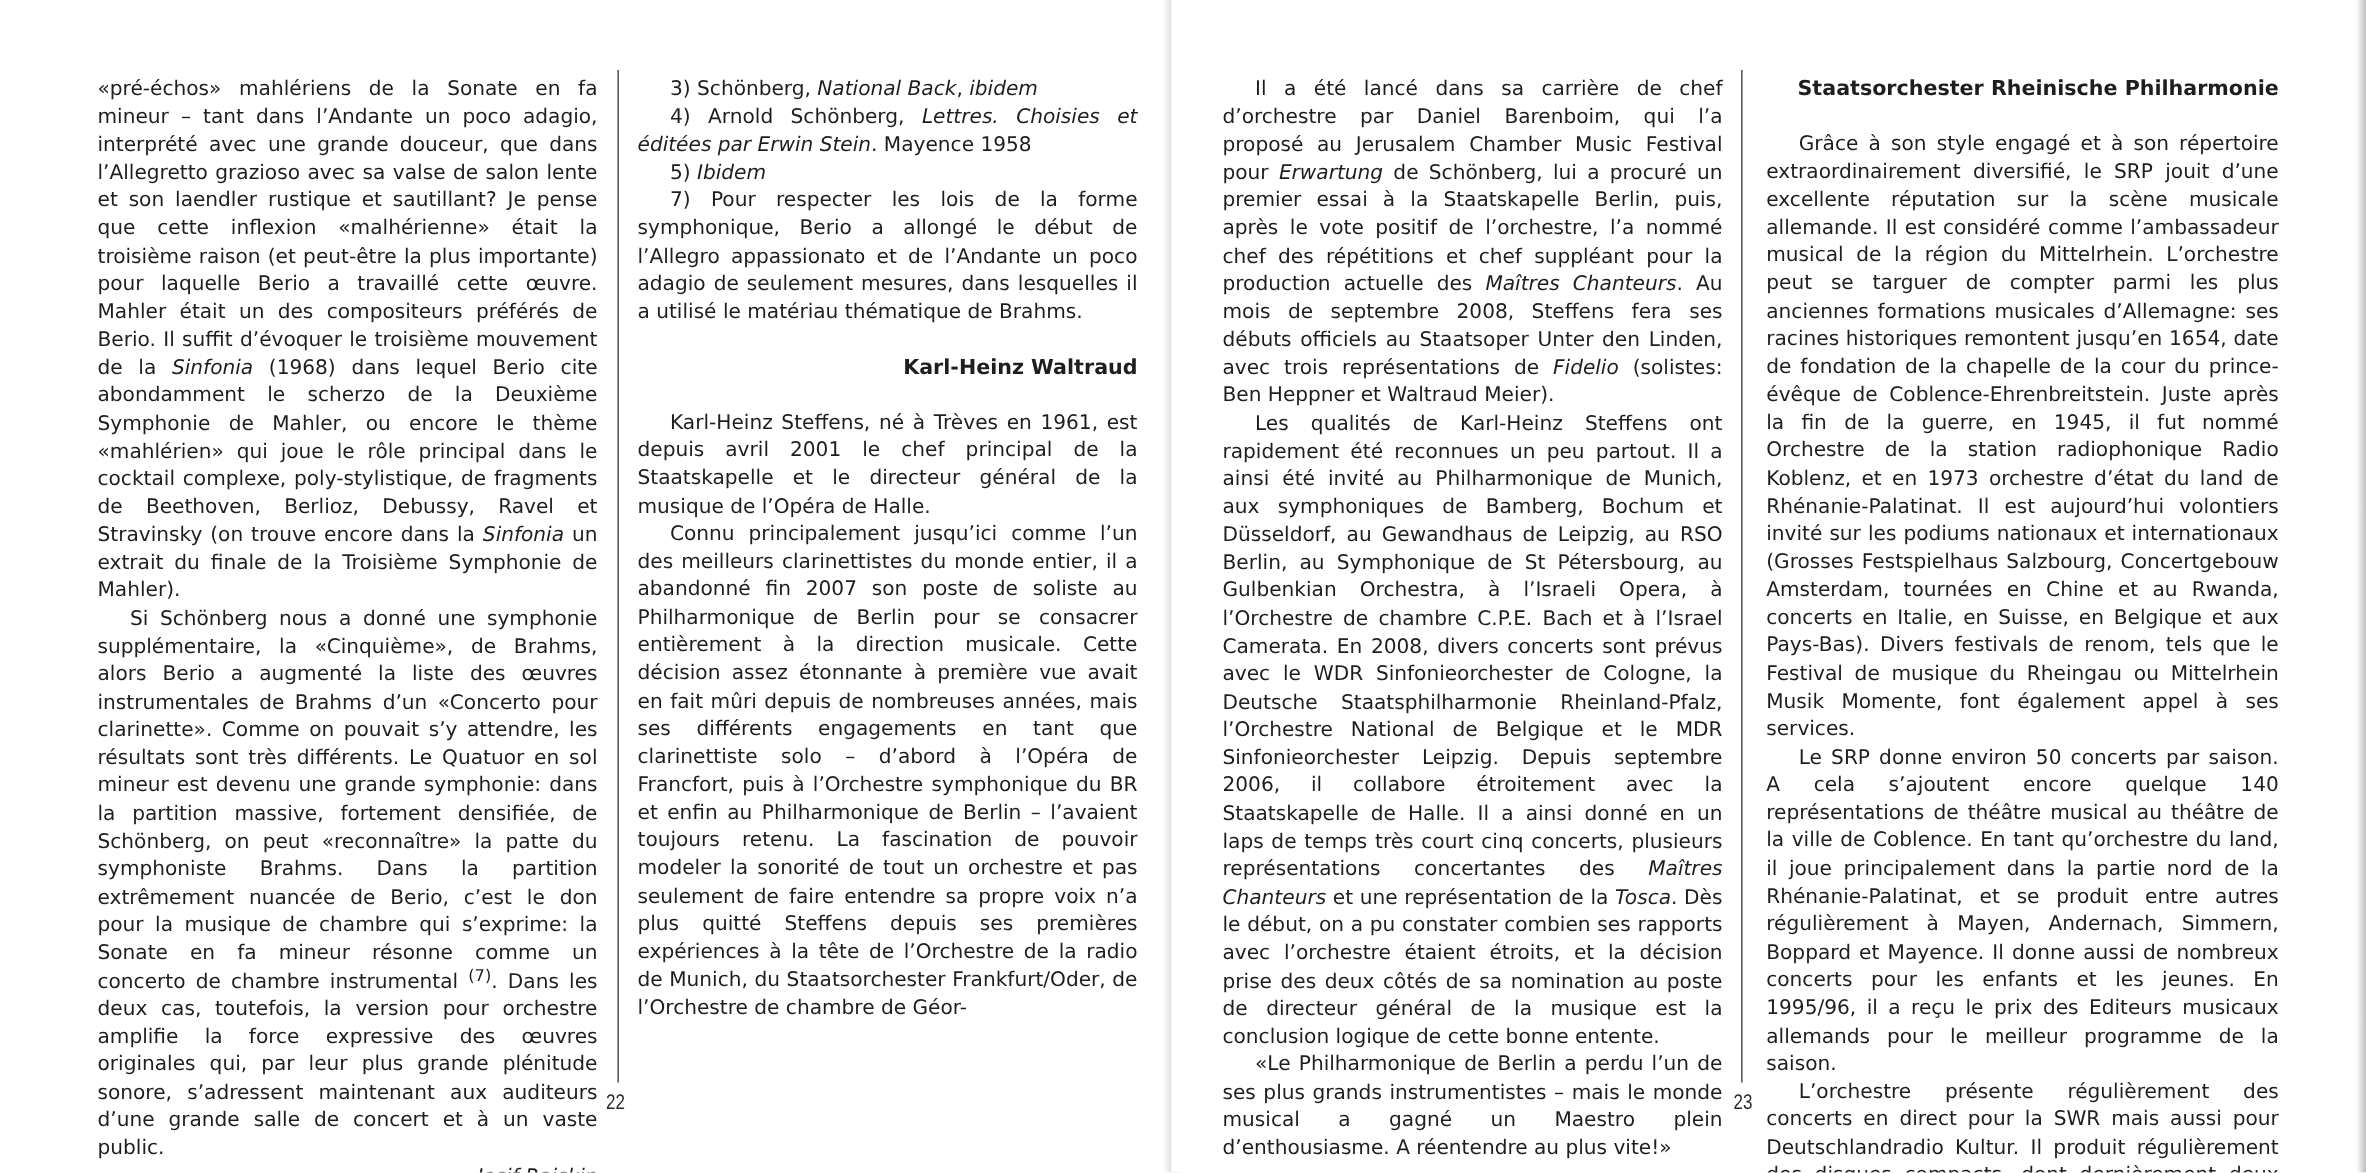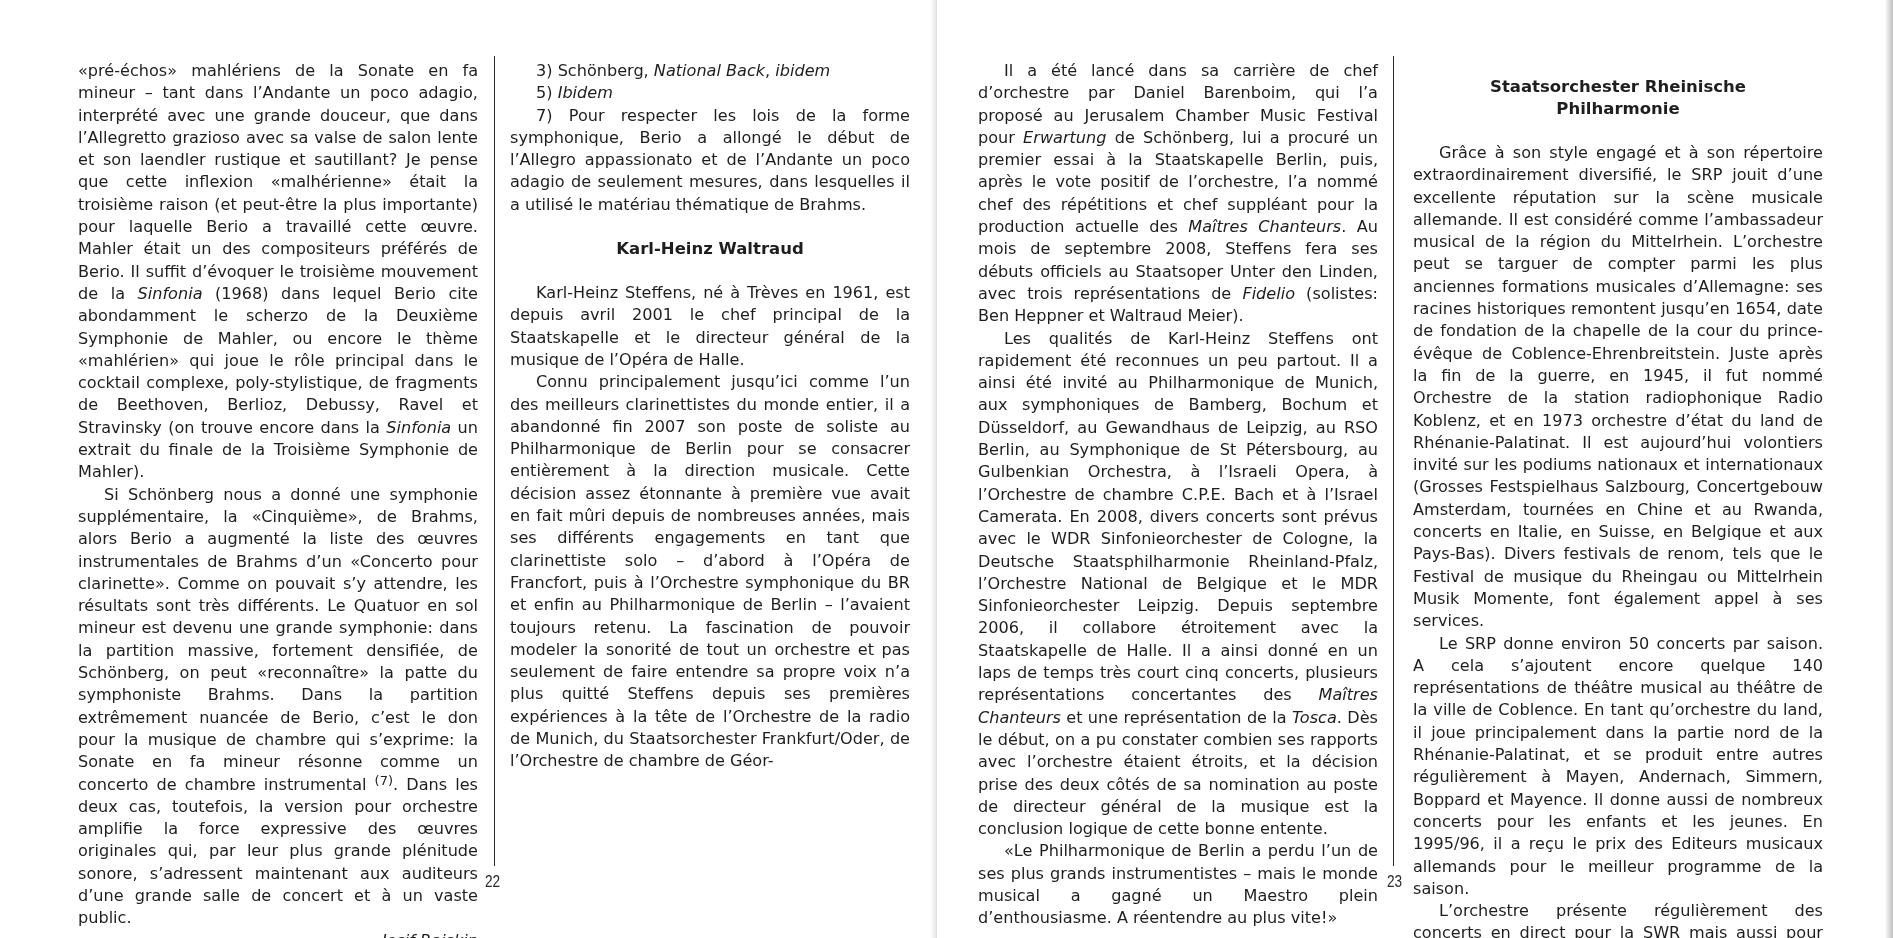--- a/index.html
+++ b/index.html
@@ -36,23 +36,23 @@
     .col1 { left: 78px; top: 60px; width: 400px; }
     .col2 { left: 510px; top: 60px; width: 400px; }
     .col3 { left: 978px; top: 60px; width: 400px; }
     .col4 { left: 1413px; top: 60px; width: 410px; }
     .rule {
       position: absolute; width: 1px; background: #2a2a2a;
     }
     .rule1 { left: 494px; top: 56px; height: 810px; }
     .rule2 { left: 1393px; top: 56px; height: 810px; }
     h2 {
-      margin: 16px; font-size: 16.5px; font-weight: bold; line-height: 22px;
+      margin: 0; font-size: 16.5px; font-weight: bold; line-height: 22px;
       font-family: "DejaVu Sans", sans-serif;
-      text-align: center;
+      text-align: right;
     }
     .h-steffens { margin-top: 22px; margin-bottom: 22px; }
     .h-srp { margin-bottom: 22px; }
     sup { font-size: 13px; vertical-align: 5px; line-height: 0; }
     .pagenum {
       position: absolute; top: 872px; font-size: 17px;
       font-family: "Liberation Sans Narrow", "Liberation Sans", sans-serif;
       color: #2a2a2a; transform: scaleX(0.8);
     }
     .pn-left { left: 483px; }
@@ -70,20 +70,21 @@
       <p class="indent"><span>Si Schönberg nous a donné une symphonie supplémentaire, la «Cinquième», de Brahms, alors Berio a augmenté la liste des œuvres instrumentales de Brahms d’un «Concerto pour clarinette». Comme on pouvait s’y attendre, les résultats sont très différents. Le Quatuor en sol mineur est devenu une grande symphonie: dans la partition massive, fortement densifiée, de Schönberg, on peut «reconnaître» la patte du symphoniste Brahms. Dans la partition extrêmement nuancée de Berio, c’est le don pour la musique de chambre qui s’exprime: la Sonate en fa mineur résonne comme un concerto de chambre instrumental </span><sup>(7)</sup><span>. Dans les deux cas, toutefois, la version pour orchestre amplifie la force expressive des œuvres originales qui, par leur plus grande plénitude sonore, s’adressent maintenant aux auditeurs d’une grande salle de concert et à un vaste public.</span></p>
       <p class="right"><i>Iosif Raiskin</i></p>
 
     </div>
 
     <div class="rule rule1"></div>
 
     <div class="col col2">
       <div>
         <p class="indent"><span>3) </span><span>Schönberg, </span><i>National Back</i><span>, </span><i>ibidem</i><span></span></p>
+        <p class="indent"><span>4) </span><span>Arnold Schönberg, </span><i>Lettres. Choisies et éditées par Erwin Stein</i><span>. Mayence 1958</span><i></i><span></span></p>
         <p class="indent"><span>5) </span><span></span><i>Ibidem</i><span></span><i></i><span></span></p>
         <p class="indent"><span>7) </span><span>Pour respecter les lois de la forme symphonique, Berio a allongé le début de l’Allegro appassionato et de l’Andante un poco adagio de seulement mesures, dans lesquelles il a utilisé le matériau thématique de Brahms.</span><i></i><span></span><i></i><span></span></p>
       </div>
       <h2 class="h-steffens">Karl-Heinz Waltraud</h2>
       <p class="indent">Karl-Heinz Steffens, né à Trèves en 1961, est depuis avril 2001 le chef principal de la Staatskapelle et le directeur général de la musique de l’Opéra de Halle.</p>
       <p class="indent">Connu principalement jusqu’ici comme l’un des meilleurs clarinettistes du monde entier, il a abandonné fin 2007 son poste de soliste au Philharmonique de Berlin pour se consacrer entièrement à la direction musicale. Cette décision assez étonnante à première vue avait en fait mûri depuis de nombreuses années, mais ses différents engagements en tant que clarinettiste solo – d’abord à l’Opéra de Francfort, puis à l’Orchestre symphonique du BR et enfin au Philharmonique de Berlin – l’avaient toujours retenu. La fascination de pouvoir modeler la sonorité de tout un orchestre et pas seulement de faire entendre sa propre voix n’a plus quitté Steffens depuis ses premières expériences à la tête de l’Orchestre de la radio de Munich, du Staatsorchester Frankfurt/Oder, de l’Orchestre de chambre de Géor-</p>
     </div>
 
     <div class="pagenum pn-left">22</div>
   </div>

